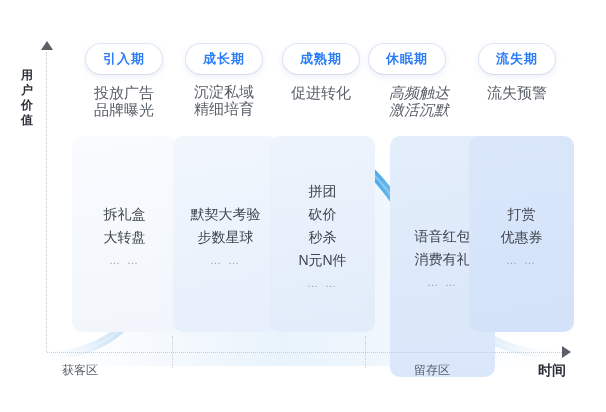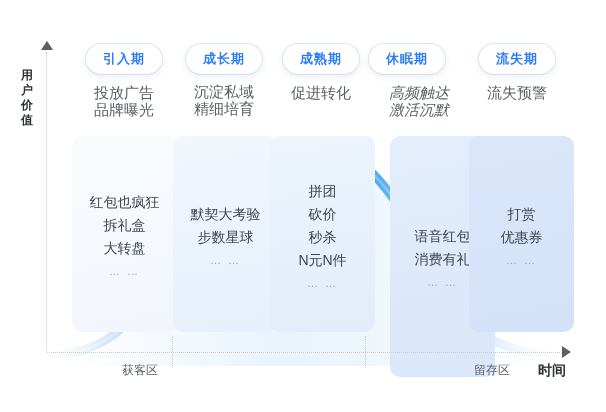--- a/index.html
+++ b/index.html
@@ -47,21 +47,21 @@
     font-size:14px;color:#2b2f36;font-weight:700;
   }
 
   
   .zone-div{
     position:absolute;top:336px;height:32px;width:0;
     border-left:1px dotted #c9ccd3;
   }
   .zone-label{
     position:absolute;top:362px;
-    font-size:12px;color:#585e68;text-align:right;
+    font-size:12px;color:#585e68;text-align:left;
   }
 
   
   #curve-svg{position:absolute;left:0;top:0;width:606px;height:412px;pointer-events:none;}
 
   
   .phase-col{position:absolute;top:0;}
 
   .phase-pill{
     position:absolute;top:44px;height:30px;
@@ -138,21 +138,20 @@
 
   <div class="phase-col">
     <div class="phase-pill" style="left:86px;width:76px;">引入期</div>
     <div class="phase-sub" style="left:76px;width:96px;">
       <div>投放广告</div>
       <div>品牌曝光</div>
     </div>
     <div class="phase-card" style="left:72px;top:136px;width:105px;height:196px;
          background:linear-gradient(170deg,#f9fbfe 0%,#f5f8fd 55%,#f2f6fc 100%);">
       <div class="card-inner">
-        <div class="card-item">红包也疯狂</div>
         <div class="card-item">拆礼盒</div>
         <div class="card-item">大转盘</div>
         <div class="card-ellipsis">… …</div>
       </div>
     </div>
   </div>
 
   <div class="phase-col">
     <div class="phase-pill" style="left:186px;width:76px;">成长期</div>
     <div class="phase-sub" style="left:176px;width:96px;font-family:Liberation Serif, serif;">

